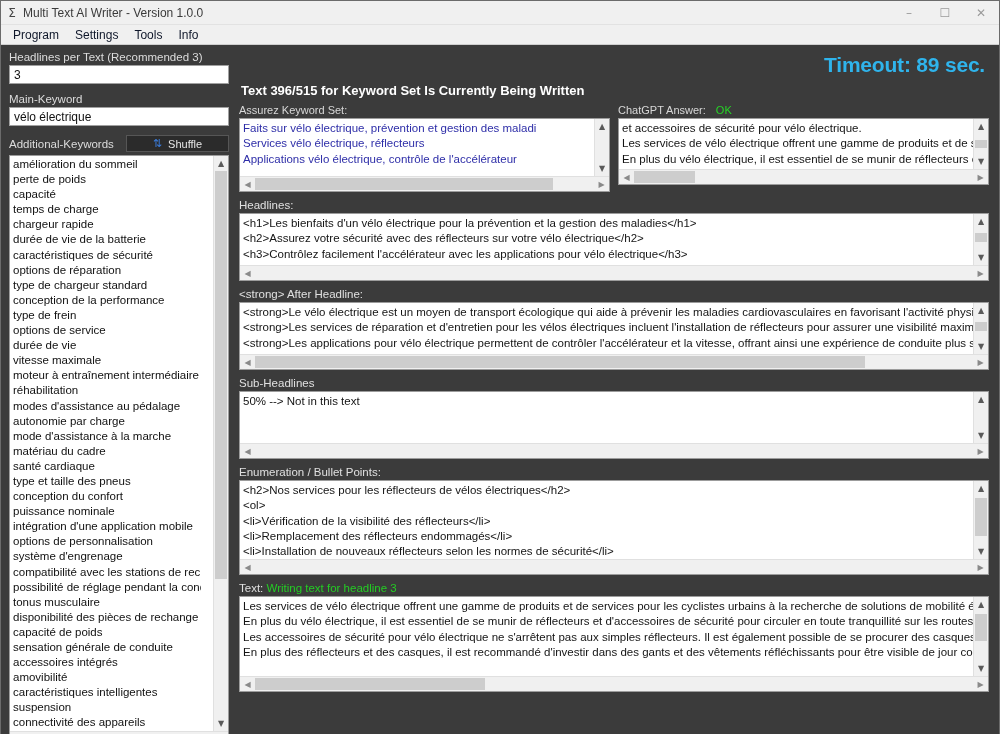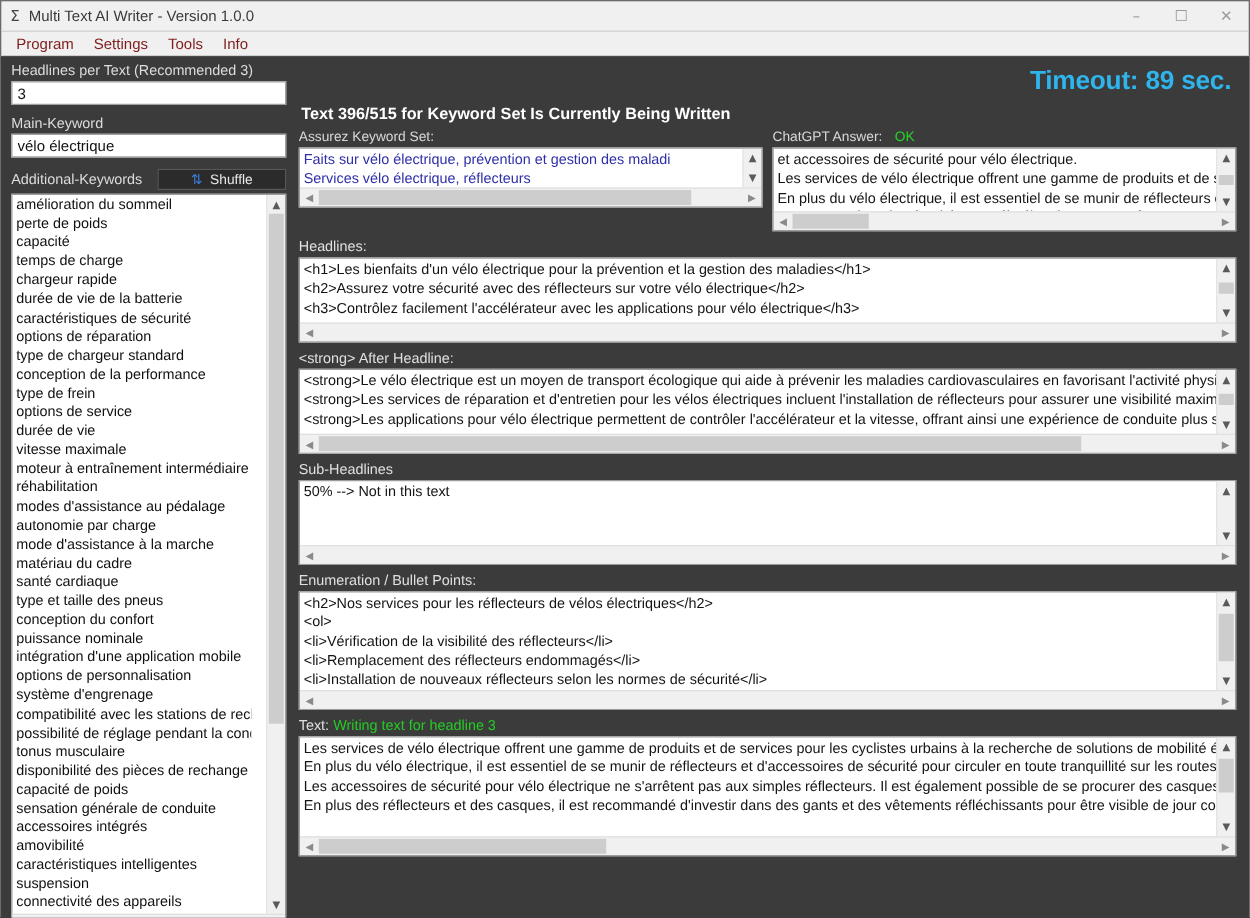--- a/index.html
+++ b/index.html
@@ -39,21 +39,21 @@
   }
 
   
   .menubar {
     height: 20px; background: #f0f0f0;
     display: flex; align-items: center;
     flex: 0 0 20px; padding-left: 4px;
     border-bottom: 1px solid #cfcfcf;
   }
   .menu-item {
-    font-size: 12px; color: #7f1d1d;
+    font-size: 12px; color: #0f172a;
     padding: 2px 8px;
   }
 
   
   .body-area {
     flex: 1; display: flex; flex-direction: column;
     background: #3b3b3b; position: relative;
   }
   .main-row { flex: 1; display: flex; min-height: 0; }
 
@@ -284,21 +284,21 @@
 
       </div>
 
       <div class="right-panel">
         <div class="timeout">Timeout: 89 sec.</div>
         <div class="section-title">Text 396/515 for Keyword Set Is Currently Being Written</div>
 
         <div class="two-col">
           <div class="col">
             <div class="small-label">Assurez Keyword Set:</div>
-            <div class="txtbox" style="height:48px;">
+            <div class="txtbox" style="height:74px;">
               <div class="txt-row">
                 <div class="txt-content" id="kwset-lines">
                     <div class="txt-line blue">Faits sur vélo électrique, prévention et gestion des maladi</div>
                     <div class="txt-line blue">Services vélo électrique, réflecteurs</div>
                     <div class="txt-line blue">Applications vélo électrique, contrôle de l'accélérateur</div>
                   </div>
                 <div class="vscroll">
                   <div class="sb-arrow">▲</div>
                   <div class="sb-track"></div>
                   <div class="sb-arrow">▼</div>

